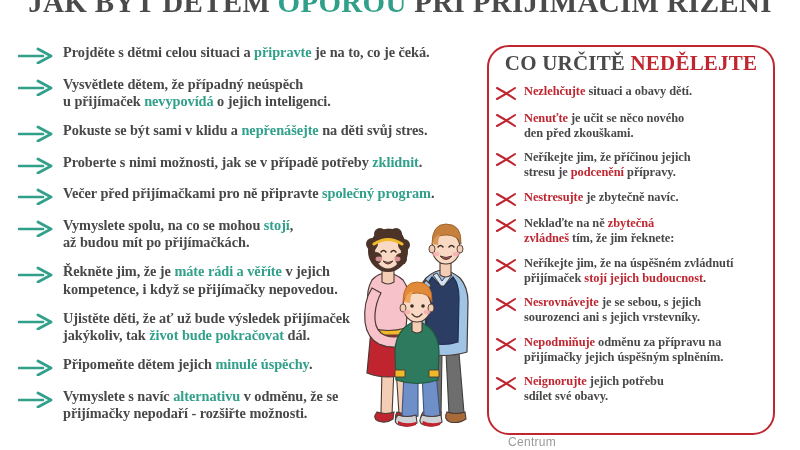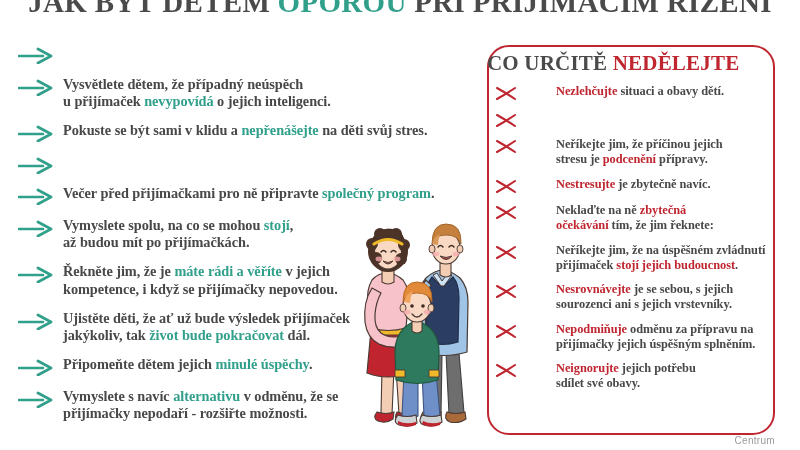--- a/index.html
+++ b/index.html
@@ -80,41 +80,40 @@
     border: 2px solid #bf2630;
     border-radius: 22px;
     box-sizing: border-box;
     background: transparent;
   }
   .dont-heading {
     position: absolute;
     left: 487px;
     top: 51px;
     width: 288px;
-    text-align: left;
+    text-align: center;
     font-family: "Liberation Serif", serif;
     font-weight: bold;
     font-size: 21px;
     letter-spacing: 0.2px;
     color: #4a4a4a;
     white-space: nowrap;
   }
   .dont-heading .red { color: #bf2630; }
 
   .dont-list {
     position: absolute;
     left: 495px;
     top: 84px;
     width: 276px;
   }
   .dont {
     display: flex;
     align-items: flex-start;
     margin-bottom: 9.5px;
-    gap: 32px;
   }
   .dont .x-icon {
     flex: 0 0 auto;
     width: 22px;
     height: 15px;
     margin-top: 2px;
     margin-right: 7px;
   }
   .dont .x-icon svg { display: block; }
   .dont-text {
@@ -132,26 +131,26 @@
     position: absolute;
     left: 352px;
     top: 218px;
     width: 135px;
     height: 225px;
   }
 
   
   .footer-brand {
     position: absolute;
-    left: 487px;
+    left: 508px;
     top: 435px;
     width: 288px;
-    text-align: right;
+    text-align: left;
     font-family: "Liberation Sans", sans-serif;
-    font-size: 10px;
+    font-size: 12px;
     color: #9a9a9a;
     letter-spacing: 0.3px;
   }
 </style>
 </head>
 <body>
 
 <div id="page">
 
   <div class="title">
@@ -159,20 +158,23 @@
   </div>
 
   <div class="left-col" id="left-col">
       <div class="tip">
         <span class="arrow-icon">
           <svg width="36" height="17" viewBox="0 0 36 17" xmlns="http://www.w3.org/2000/svg">
             <path d="M1 9 L25 9" fill="none" stroke="#31a08b" stroke-width="2.6" stroke-linecap="round"></path>
             <path d="M20 2 L33 9 L20 16" fill="none" stroke="#31a08b" stroke-width="2.8" stroke-linecap="round" stroke-linejoin="round"></path>
           </svg>
         </span>
+        <div class="tip-text">
+          <div><span class="">Projděte s dětmi celou situaci a </span><span class="hl">připravte</span><span class=""> je na to, co je čeká.</span></div>
+        </div>
       </div>
       <div class="tip">
         <span class="arrow-icon">
           <svg width="36" height="17" viewBox="0 0 36 17" xmlns="http://www.w3.org/2000/svg">
             <path d="M1 9 L25 9" fill="none" stroke="#31a08b" stroke-width="2.6" stroke-linecap="round"></path>
             <path d="M20 2 L33 9 L20 16" fill="none" stroke="#31a08b" stroke-width="2.8" stroke-linecap="round" stroke-linejoin="round"></path>
           </svg>
         </span>
         <div class="tip-text">
           <div><span class="">Vysvětlete dětem, že případný neúspěch</span></div>
@@ -190,20 +192,23 @@
           <div><span class="">Pokuste se být sami v klidu a </span><span class="hl">nepřenášejte</span><span class=""> na děti svůj stres.</span></div>
         </div>
       </div>
       <div class="tip">
         <span class="arrow-icon">
           <svg width="36" height="17" viewBox="0 0 36 17" xmlns="http://www.w3.org/2000/svg">
             <path d="M1 9 L25 9" fill="none" stroke="#31a08b" stroke-width="2.6" stroke-linecap="round"></path>
             <path d="M20 2 L33 9 L20 16" fill="none" stroke="#31a08b" stroke-width="2.8" stroke-linecap="round" stroke-linejoin="round"></path>
           </svg>
         </span>
+        <div class="tip-text">
+          <div><span class="">Proberte s nimi možnosti, jak se v případě potřeby </span><span class="hl">zklidnit</span><span class="">.</span></div>
+        </div>
       </div>
       <div class="tip">
         <span class="arrow-icon">
           <svg width="36" height="17" viewBox="0 0 36 17" xmlns="http://www.w3.org/2000/svg">
             <path d="M1 9 L25 9" fill="none" stroke="#31a08b" stroke-width="2.6" stroke-linecap="round"></path>
             <path d="M20 2 L33 9 L20 16" fill="none" stroke="#31a08b" stroke-width="2.8" stroke-linecap="round" stroke-linejoin="round"></path>
           </svg>
         </span>
         <div class="tip-text">
           <div><span class="">Večer před přijímačkami pro ně připravte </span><span class="hl">společný program</span><span class="">.</span></div>
@@ -288,20 +293,24 @@
           <div><span class="hl">Nezlehčujte</span><span class=""> situaci a obavy dětí.</span></div>
         </div>
       </div>
       <div class="dont">
         <span class="x-icon">
           <svg width="22" height="15" viewBox="0 0 22 15" xmlns="http://www.w3.org/2000/svg">
             <path d="M2 2 Q11 7 20 13" fill="none" stroke="#bf2630" stroke-width="2.1" stroke-linecap="round"></path>
             <path d="M20 2 Q11 8 2 13" fill="none" stroke="#bf2630" stroke-width="2.1" stroke-linecap="round"></path>
           </svg>
         </span>
+        <div class="dont-text">
+          <div><span class="hl">Nenuťte</span><span class=""> je učit se něco nového</span></div>
+          <div><span class="">den před zkouškami.</span></div>
+        </div>
       </div>
       <div class="dont">
         <span class="x-icon">
           <svg width="22" height="15" viewBox="0 0 22 15" xmlns="http://www.w3.org/2000/svg">
             <path d="M2 2 Q11 7 20 13" fill="none" stroke="#bf2630" stroke-width="2.1" stroke-linecap="round"></path>
             <path d="M20 2 Q11 8 2 13" fill="none" stroke="#bf2630" stroke-width="2.1" stroke-linecap="round"></path>
           </svg>
         </span>
         <div class="dont-text">
           <div><span class="">Neříkejte jim, že příčinou jejich</span></div>
@@ -321,21 +330,21 @@
       </div>
       <div class="dont">
         <span class="x-icon">
           <svg width="22" height="15" viewBox="0 0 22 15" xmlns="http://www.w3.org/2000/svg">
             <path d="M2 2 Q11 7 20 13" fill="none" stroke="#bf2630" stroke-width="2.1" stroke-linecap="round"></path>
             <path d="M20 2 Q11 8 2 13" fill="none" stroke="#bf2630" stroke-width="2.1" stroke-linecap="round"></path>
           </svg>
         </span>
         <div class="dont-text">
           <div><span class="">Neklaďte na ně </span><span class="hl">zbytečná</span></div>
-          <div><span class="hl">očekávání</span><span class=""> tím, že jim řeknete:</span></div>
+          <div><span class="hl">zvládneš</span><span class=""> tím, že jim řeknete:</span></div>
         </div>
       </div>
       <div class="dont">
         <span class="x-icon">
           <svg width="22" height="15" viewBox="0 0 22 15" xmlns="http://www.w3.org/2000/svg">
             <path d="M2 2 Q11 7 20 13" fill="none" stroke="#bf2630" stroke-width="2.1" stroke-linecap="round"></path>
             <path d="M20 2 Q11 8 2 13" fill="none" stroke="#bf2630" stroke-width="2.1" stroke-linecap="round"></path>
           </svg>
         </span>
         <div class="dont-text">

